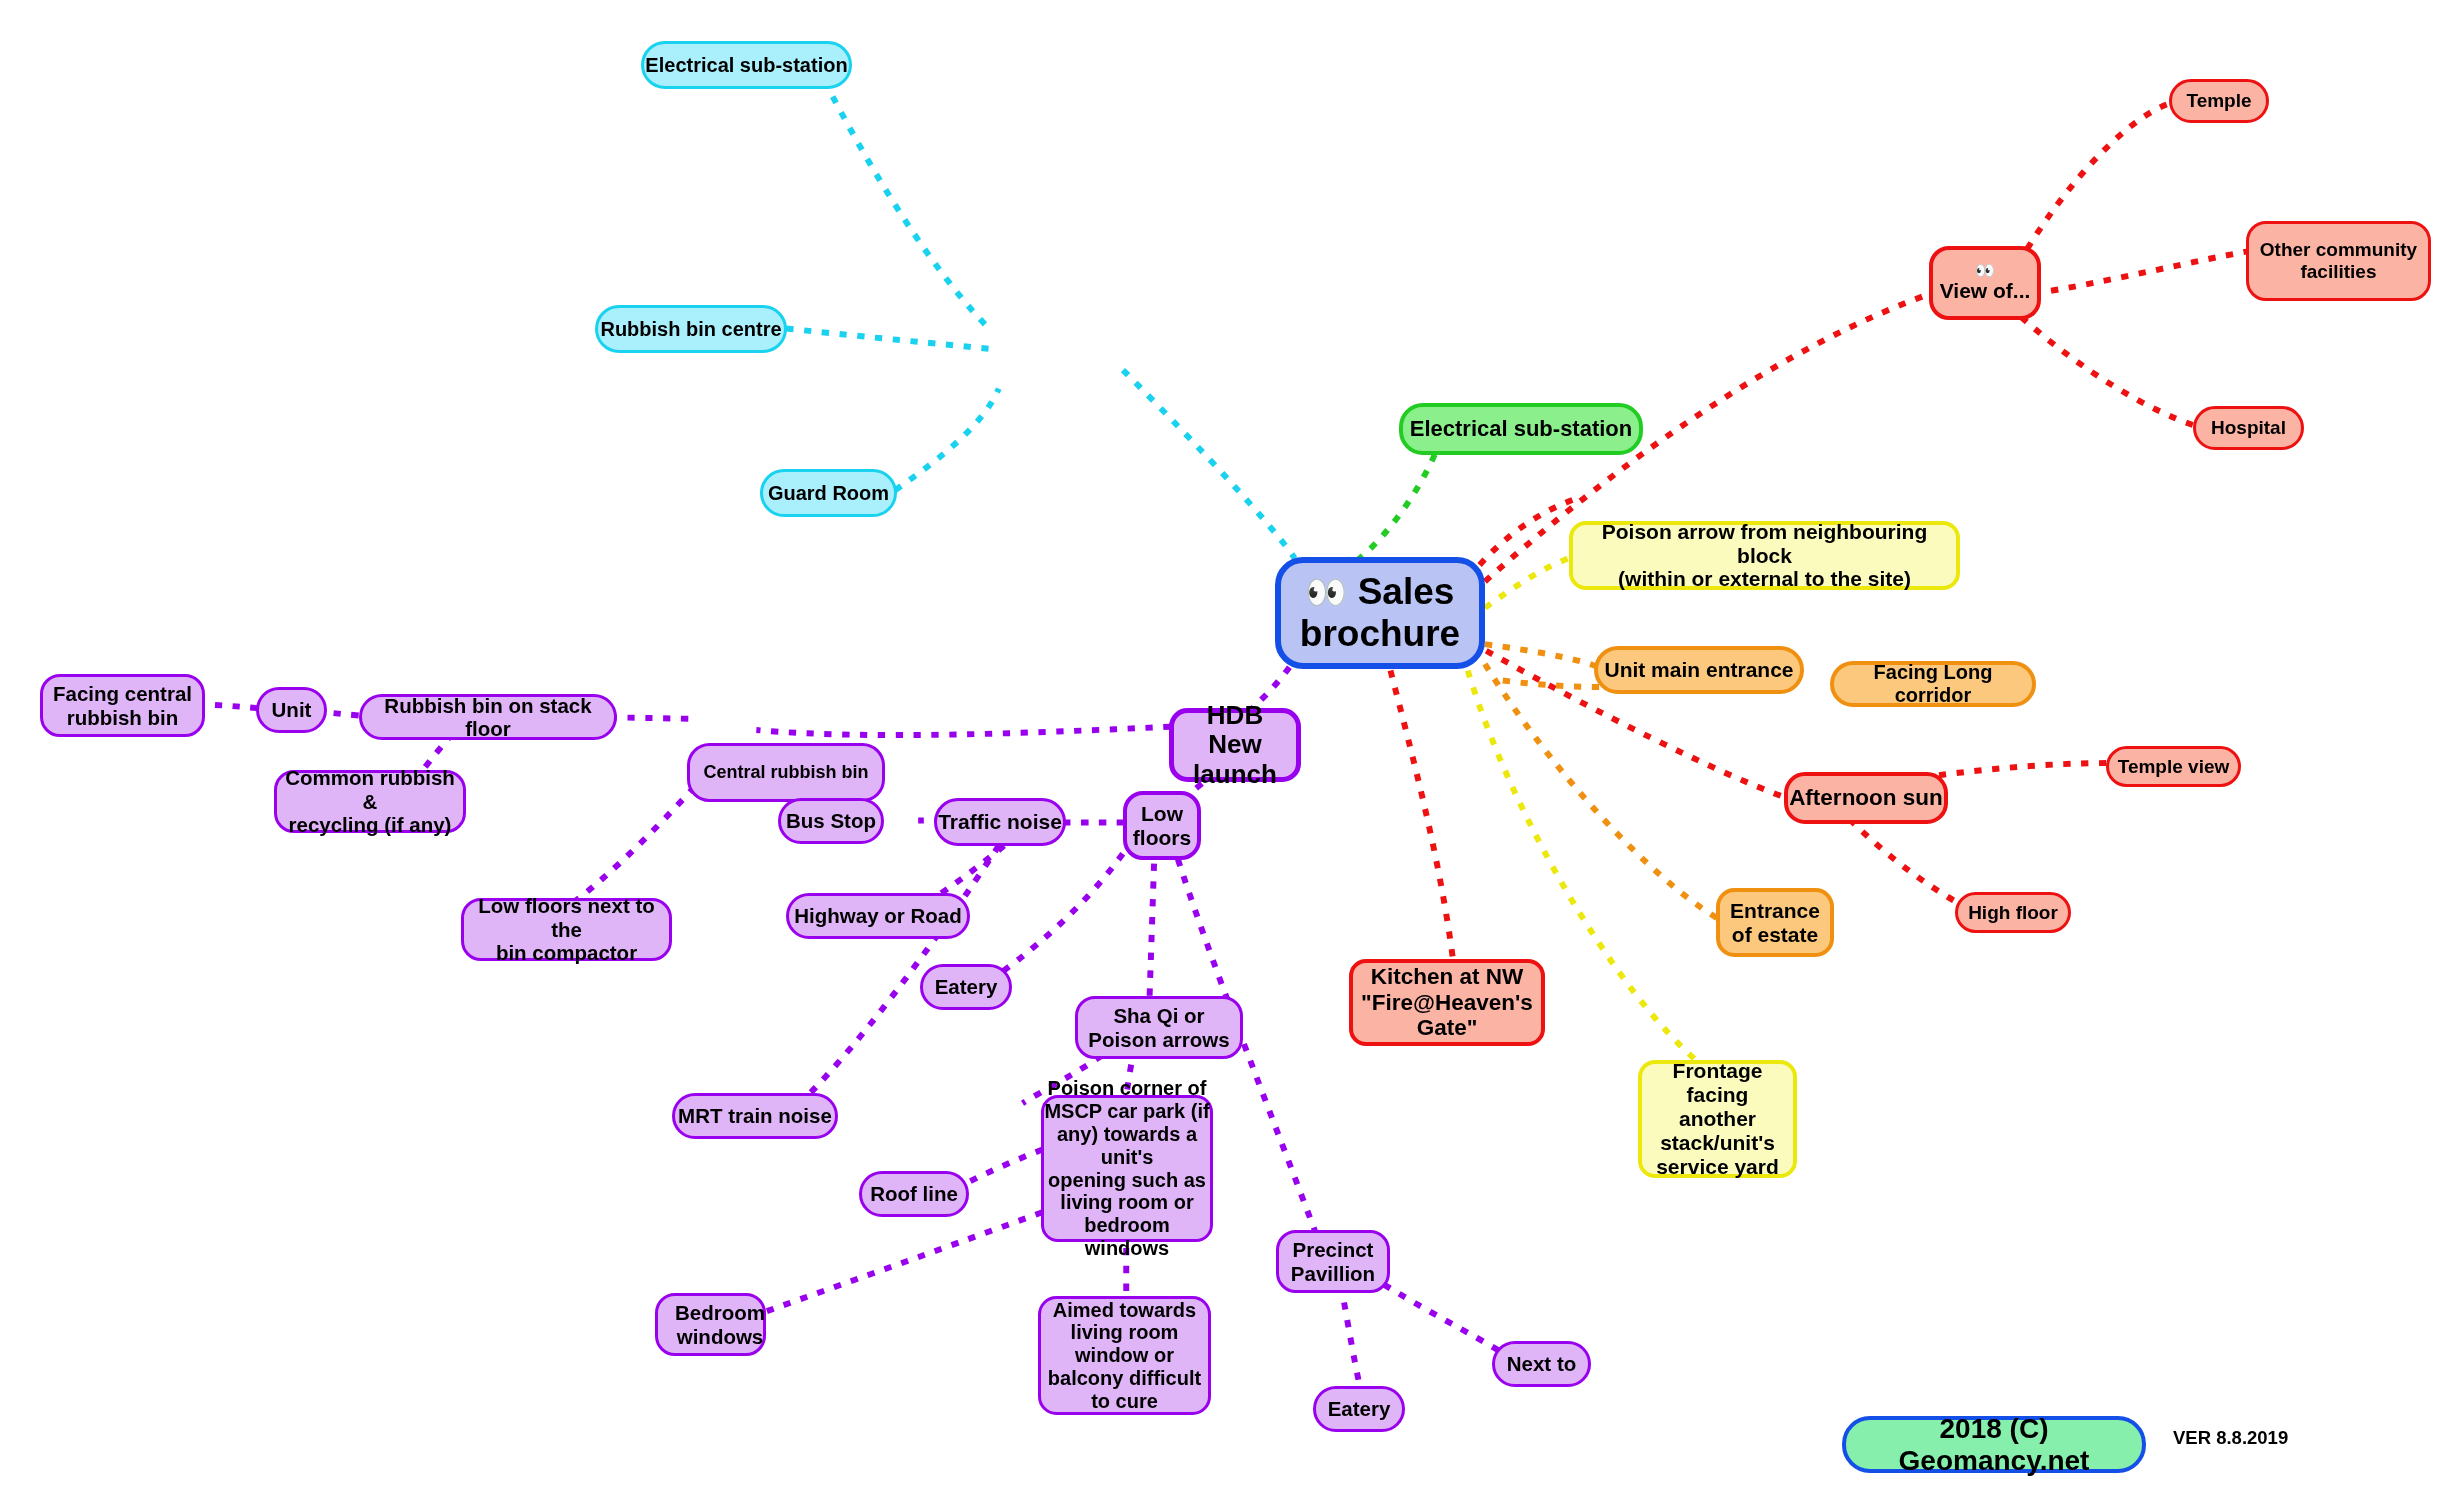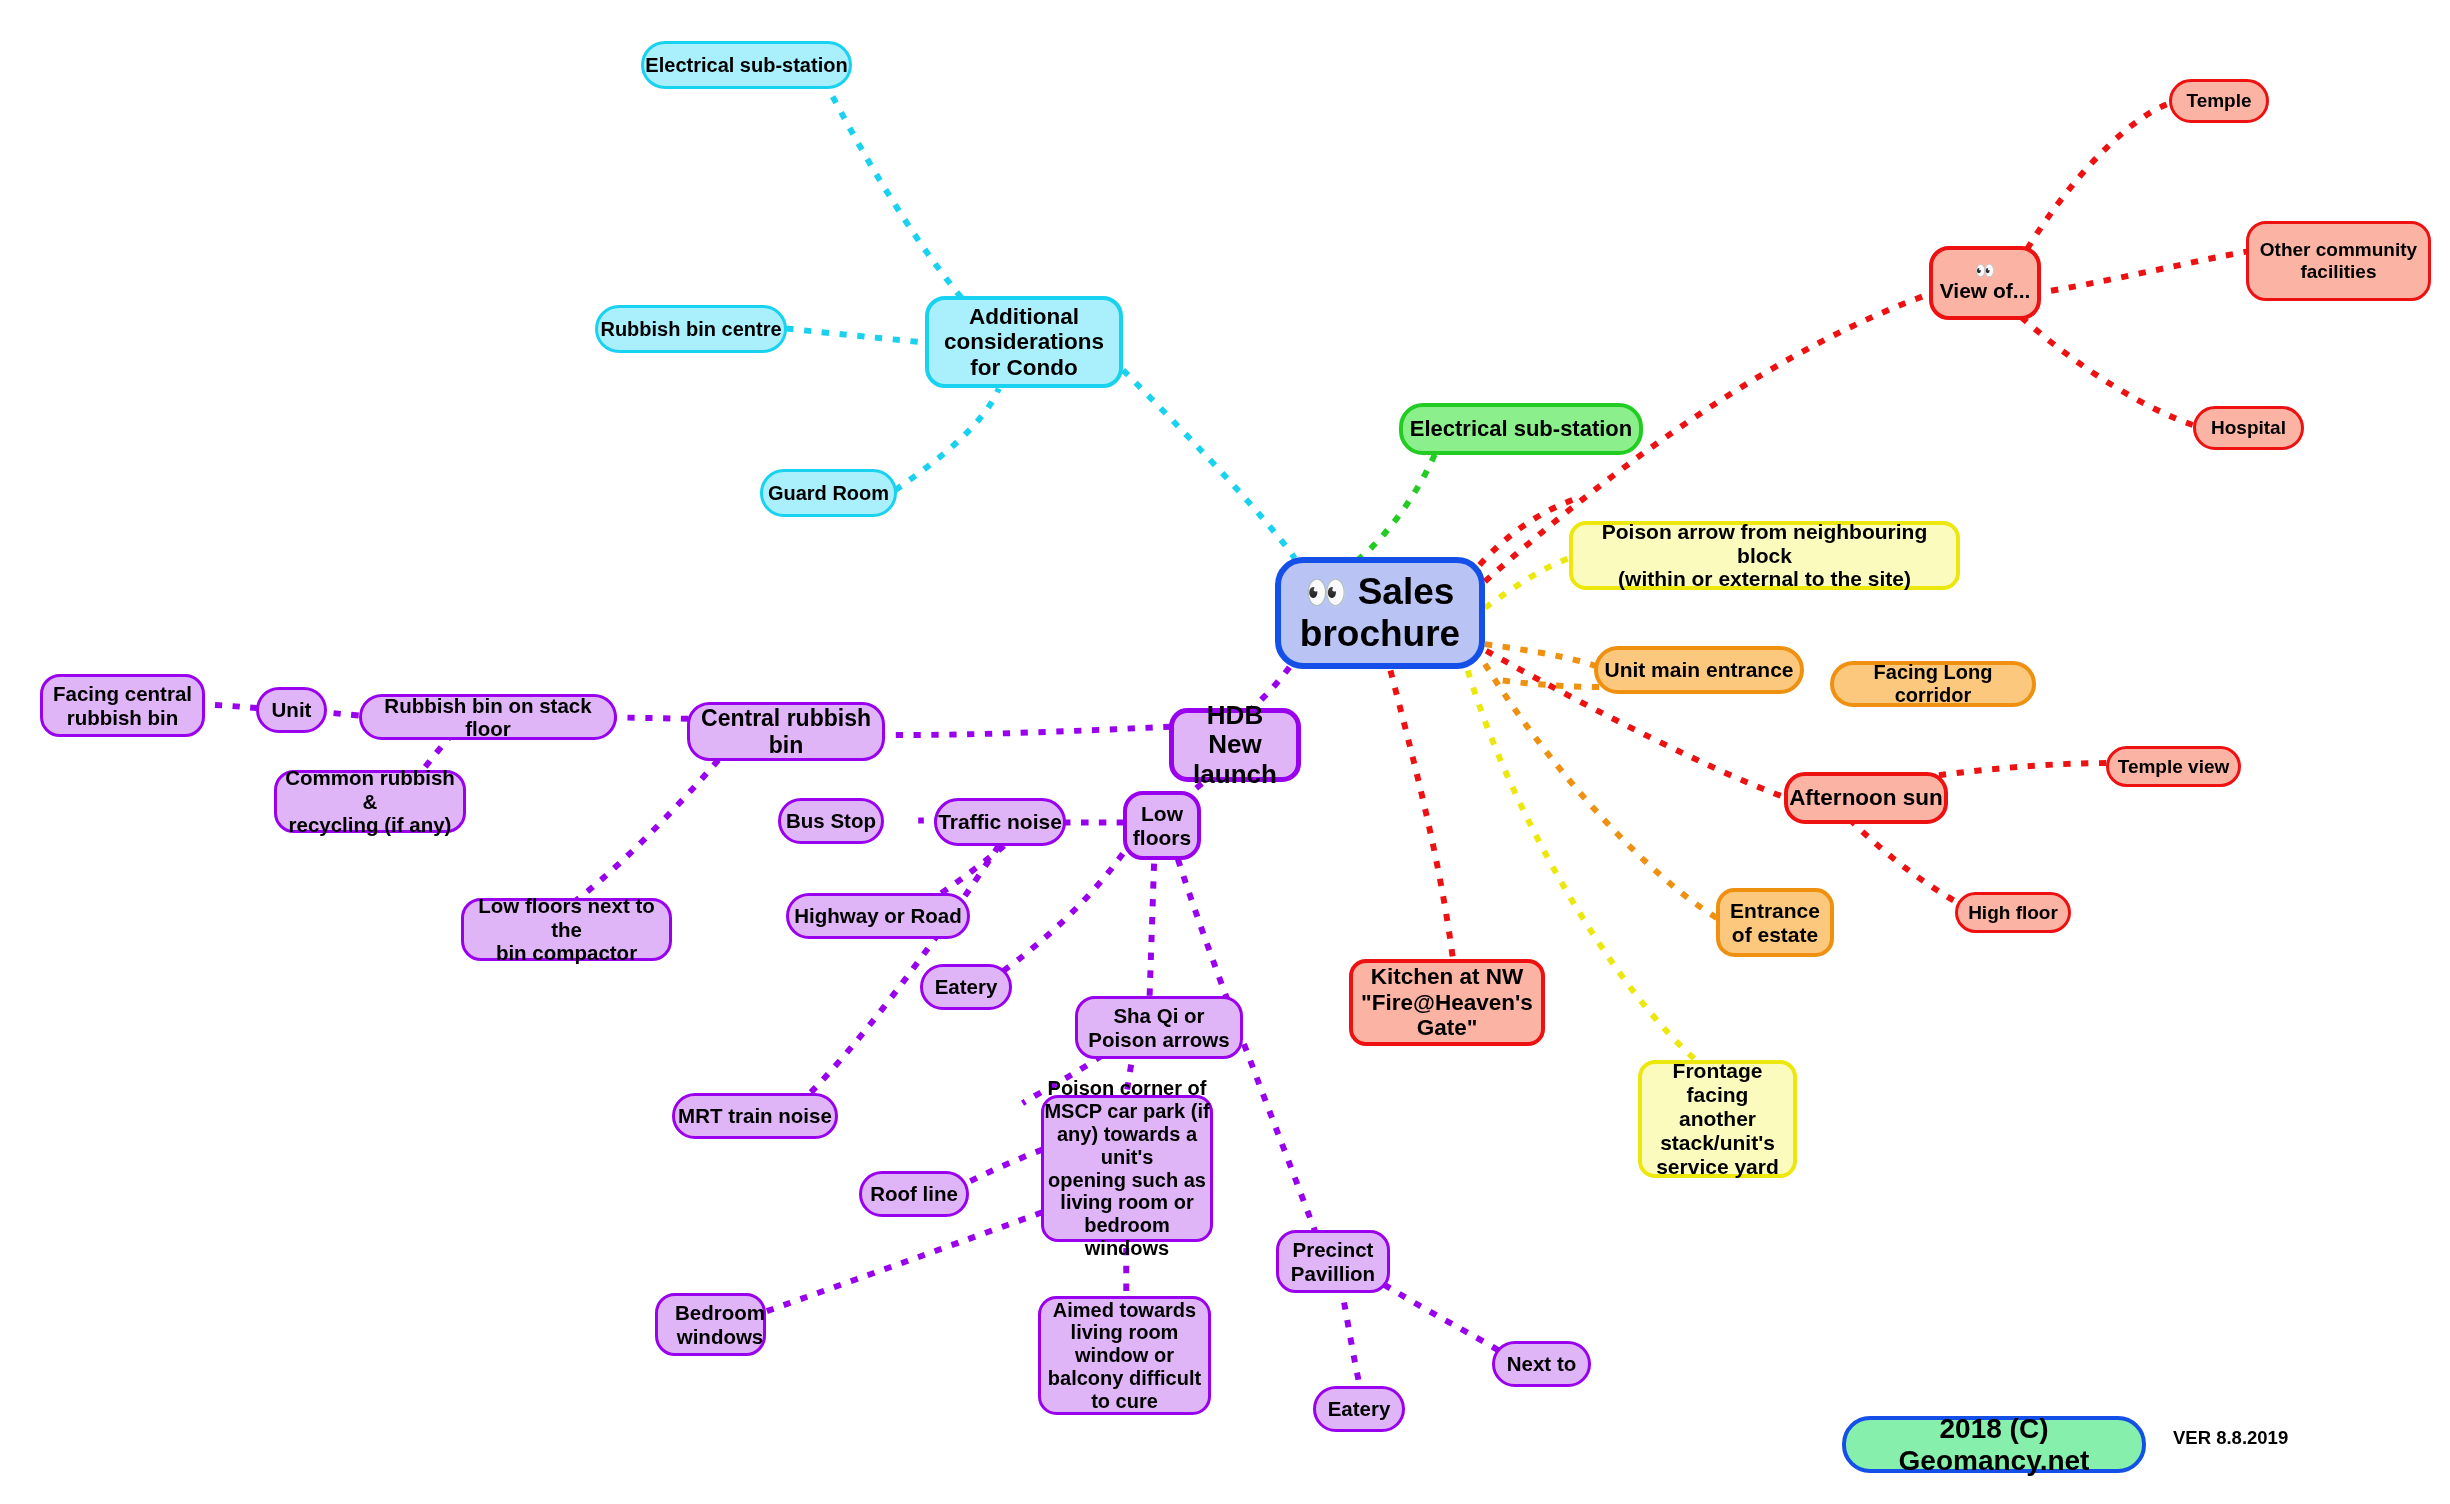--- a/index.html
+++ b/index.html
@@ -128,23 +128,20 @@
 
       <path d="M2072,1930 C2150,1980 2230,2020 2275,2048"></path>
     </g>
   </svg>
 
   <div class="node t-root" style="left:1275px;top:557px;width:210px;height:112px;border-width:6px;border-radius:28px;font-size:37px;">
     <span><span class="eyes">👀</span> <span>Sales
 brochure</span></span>
   </div>
 
-  <div class="node t-cyanhub" style="left:925px;top:296px;width:198px;height:92px;border-width:4px;border-radius:20px;font-size:22.5px;">Additional
-considerations
-for Condo</div>
 
   <div class="node t-cyan" style="left:641px;top:41px;width:211px;height:48px;border-width:3.3px;border-radius:24px;font-size:20px;">Electrical sub-station</div>
 
   <div class="node t-cyan" style="left:595px;top:305px;width:192px;height:48px;border-width:3.3px;border-radius:24px;font-size:20px;">Rubbish bin centre</div>
 
   <div class="node t-cyan" style="left:760px;top:469px;width:137px;height:48px;border-width:3.3px;border-radius:24px;font-size:20px;">Guard Room</div>
 
   <div class="node t-red" style="left:1929px;top:246px;width:112px;height:74px;border-width:4.6px;border-radius:20px;font-size:21px;flex-direction:column;gap:0;">
     <span class="eyes" style="font-size:16px;line-height:1;">👀</span>
     <span>View of...</span>
@@ -180,21 +177,21 @@
 stack/unit's
 service yard</div>
 
   <div class="node t-red" style="left:1349px;top:959px;width:196px;height:87px;border-width:4.6px;border-radius:17px;font-size:22.5px;">Kitchen at NW
 "Fire@Heaven's
 Gate"</div>
 
   <div class="node t-purple" style="left:1169px;top:708px;width:132px;height:74px;border-width:5.3px;border-radius:18.5px;font-size:26px;">HDB
 New launch</div>
 
-  <div class="node t-purple" style="left:687px;top:702px;width:198px;height:59px;border-width:3.3px;border-radius:22.5px;font-size:23px;">Central rubbish bin</div>
+  <div class="node t-purple" style="left:687px;top:743px;width:198px;height:59px;border-width:3.3px;border-radius:22.5px;font-size:18px;">Central rubbish bin</div>
 
   <div class="node t-purple" style="left:359px;top:694px;width:258px;height:46px;border-width:3.3px;border-radius:23px;font-size:20.5px;">Rubbish bin on stack floor</div>
 
   <div class="node t-purple" style="left:256px;top:687px;width:71px;height:46px;border-width:3.3px;border-radius:23px;font-size:20.5px;">Unit</div>
 
   <div class="node t-purple" style="left:40px;top:674px;width:165px;height:63px;border-width:3.3px;border-radius:20px;font-size:20.5px;">Facing central
 rubbish bin</div>
 
   <div class="node t-purple" style="left:274px;top:770px;width:192px;height:63px;border-width:3.3px;border-radius:20px;font-size:20.5px;">Common rubbish &amp;
 recycling (if any)</div>

